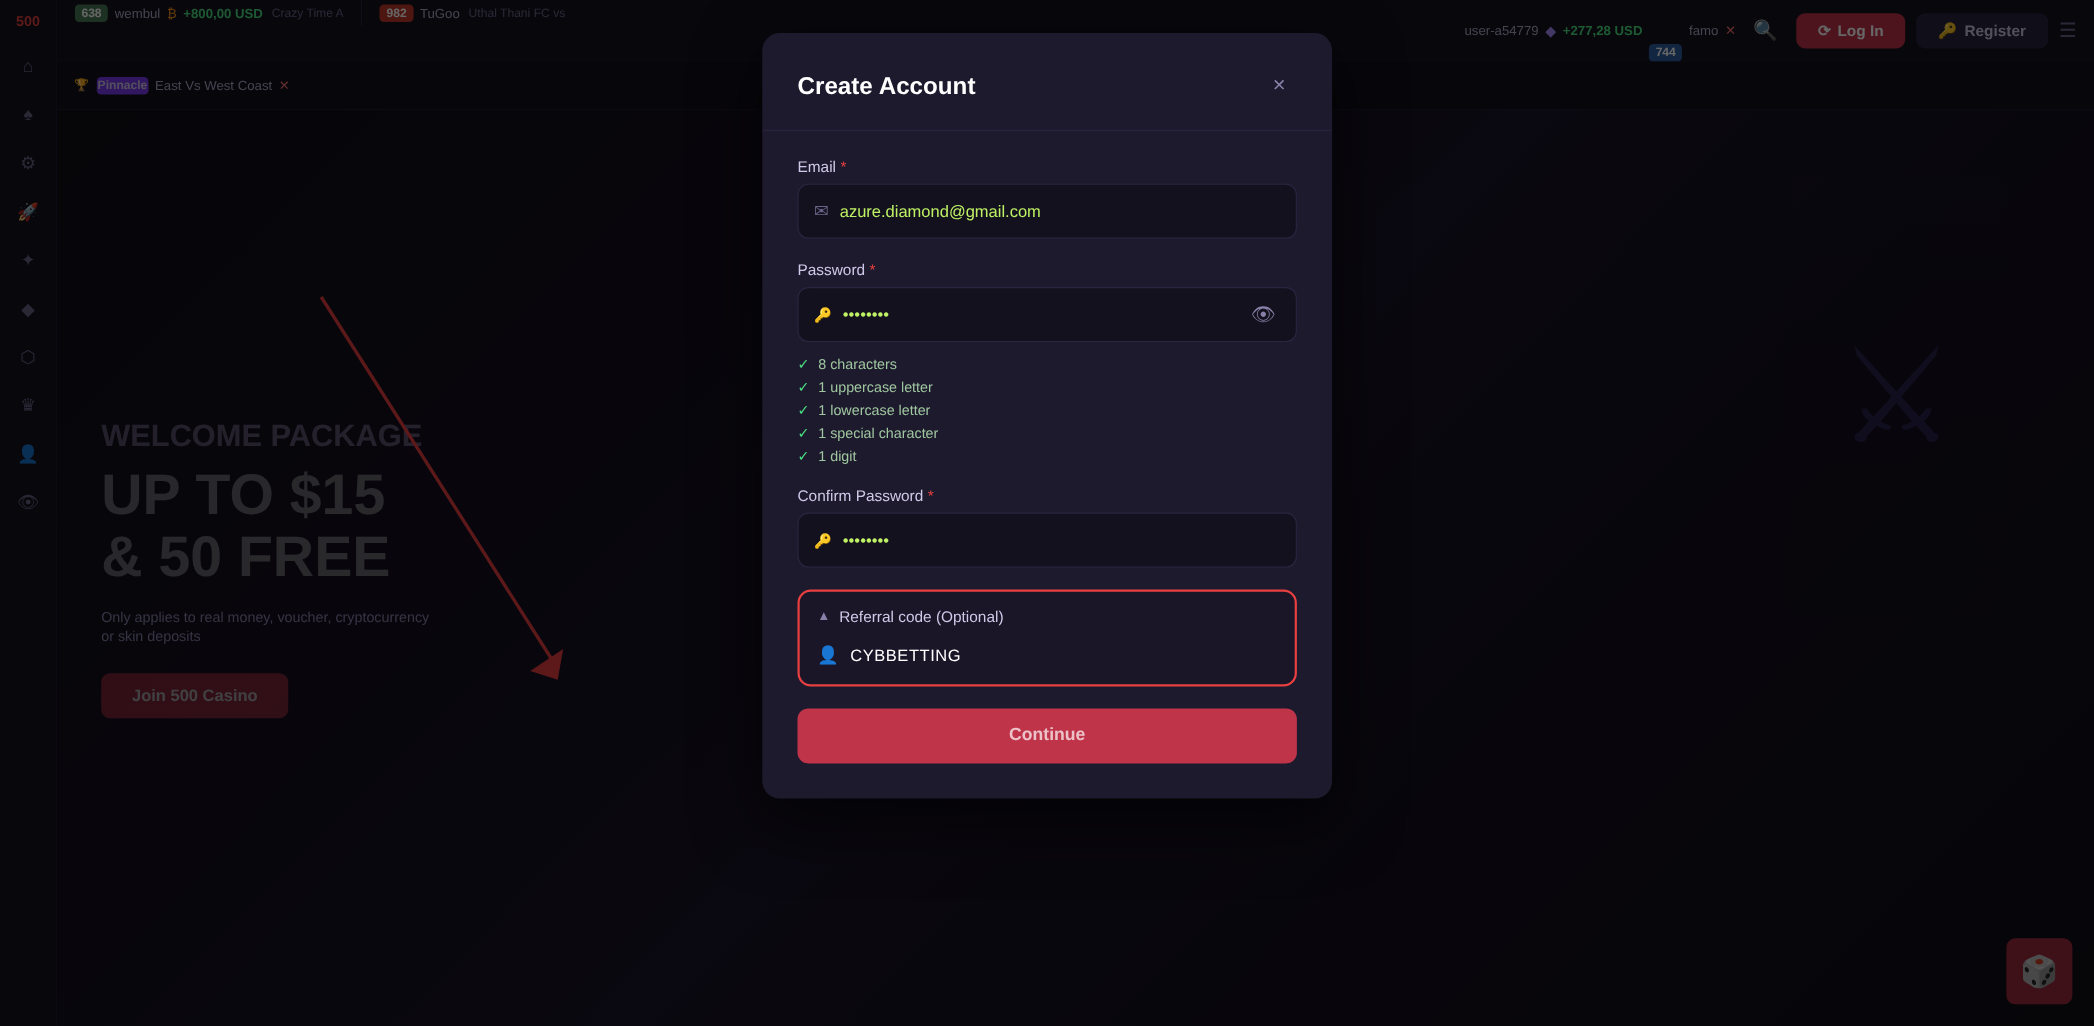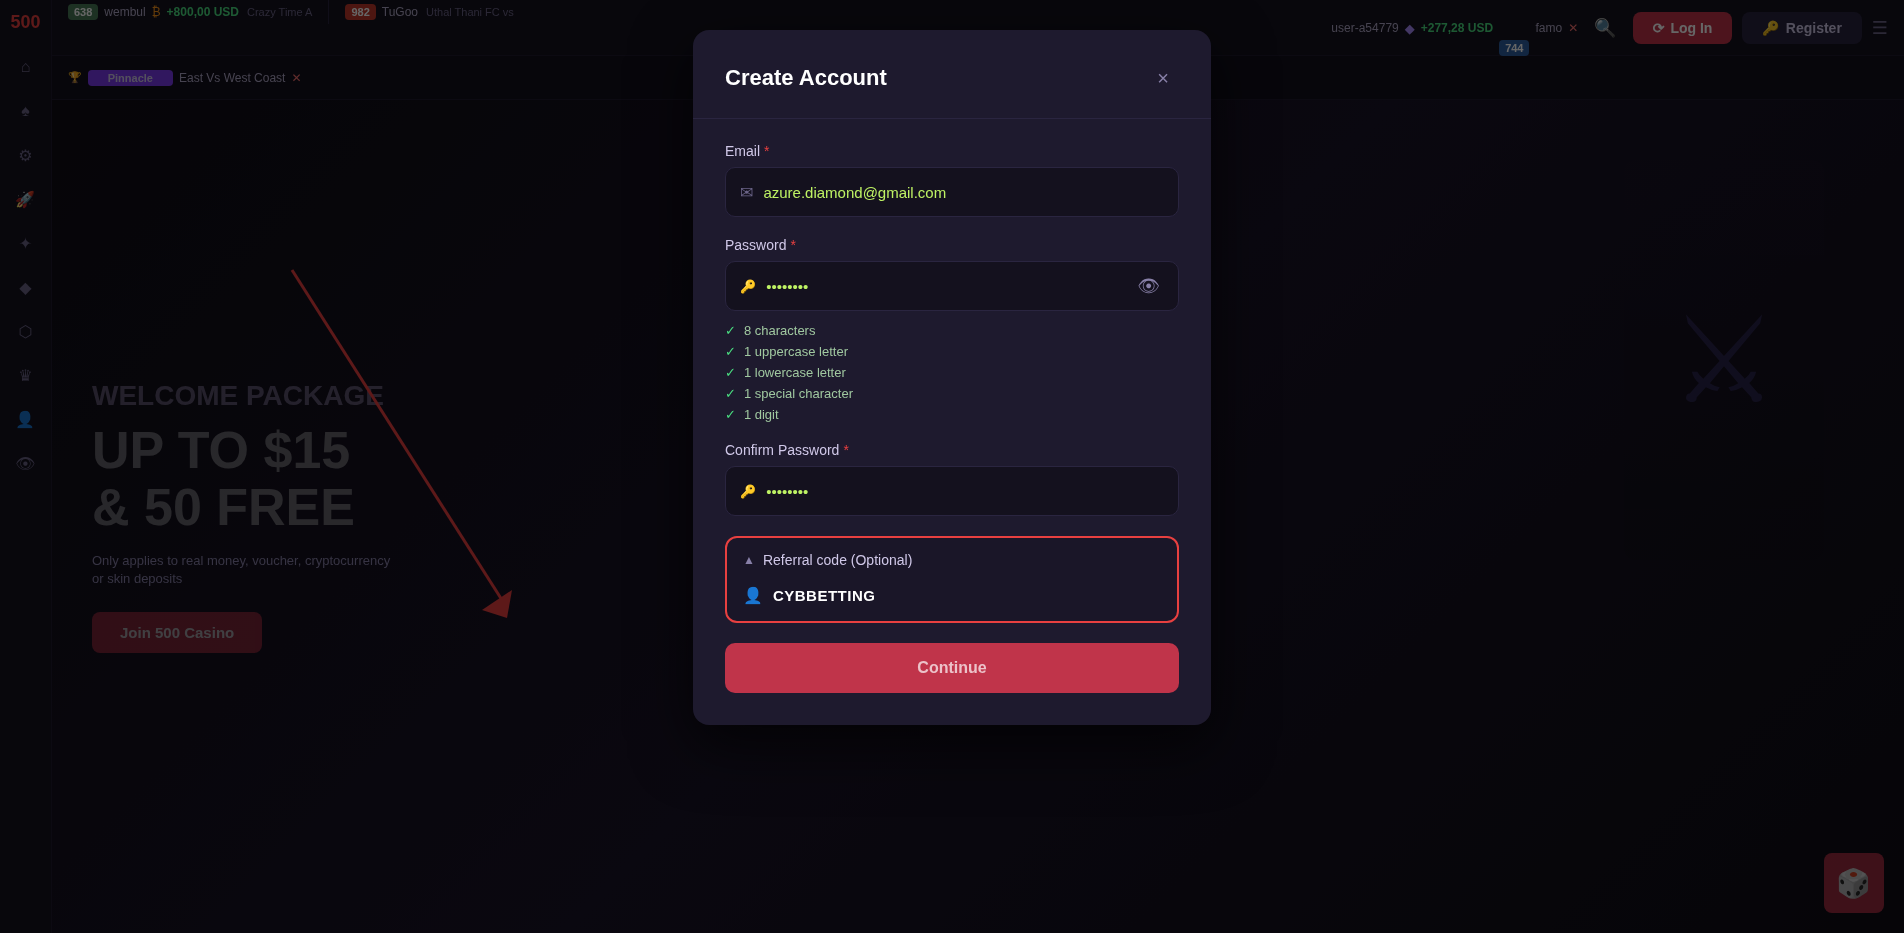--- a/index.html
+++ b/index.html
@@ -43,21 +43,21 @@
       align-items: center;
       justify-content: center;
       color: #6b6488;
       font-size: 16px;
       border-radius: 8px;
       cursor: pointer;
     }
     .sidebar-logo {
       color: #e84040;
       font-weight: 900;
-      font-size: 18px;
+      font-size: 13px;
       margin-bottom: 8px;
       text-align: right;
     }
 
     
     .topbar {
       position: absolute;
       top: 0;
       left: 52px;
       right: 0;
@@ -336,21 +336,21 @@
       align-items: center;
       gap: 10px;
     }
     .referral-user-icon {
       color: #6b6488;
       font-size: 16px;
     }
     .referral-code {
       color: #fff;
       font-size: 15px;
-      font-weight: 700;
+      font-weight: 400;
       letter-spacing: 0.5px;
     }
 
     
     .btn-continue {
       width: 100%;
       background: #c0344a;
       color: rgba(255,255,255,0.7);
       border: none;
       border-radius: 10px;
@@ -381,21 +381,21 @@
       display: flex;
       align-items: center;
       gap: 6px;
       font-size: 12px;
       white-space: nowrap;
     }
     .ticker2-badge {
       background: #2a2540;
       color: #d0c8e8;
       border-radius: 4px;
-      padding: 2px 20px;
+      padding: 2px 1px;
       font-size: 11px;
       font-weight: 700;
     }
     .ticker2-badge.purple { background: #7c3aed; }
     .ticker2-user { color: #b0a8c8; }
 
     
     .right-char {
       position: absolute;
       right: 60px;

